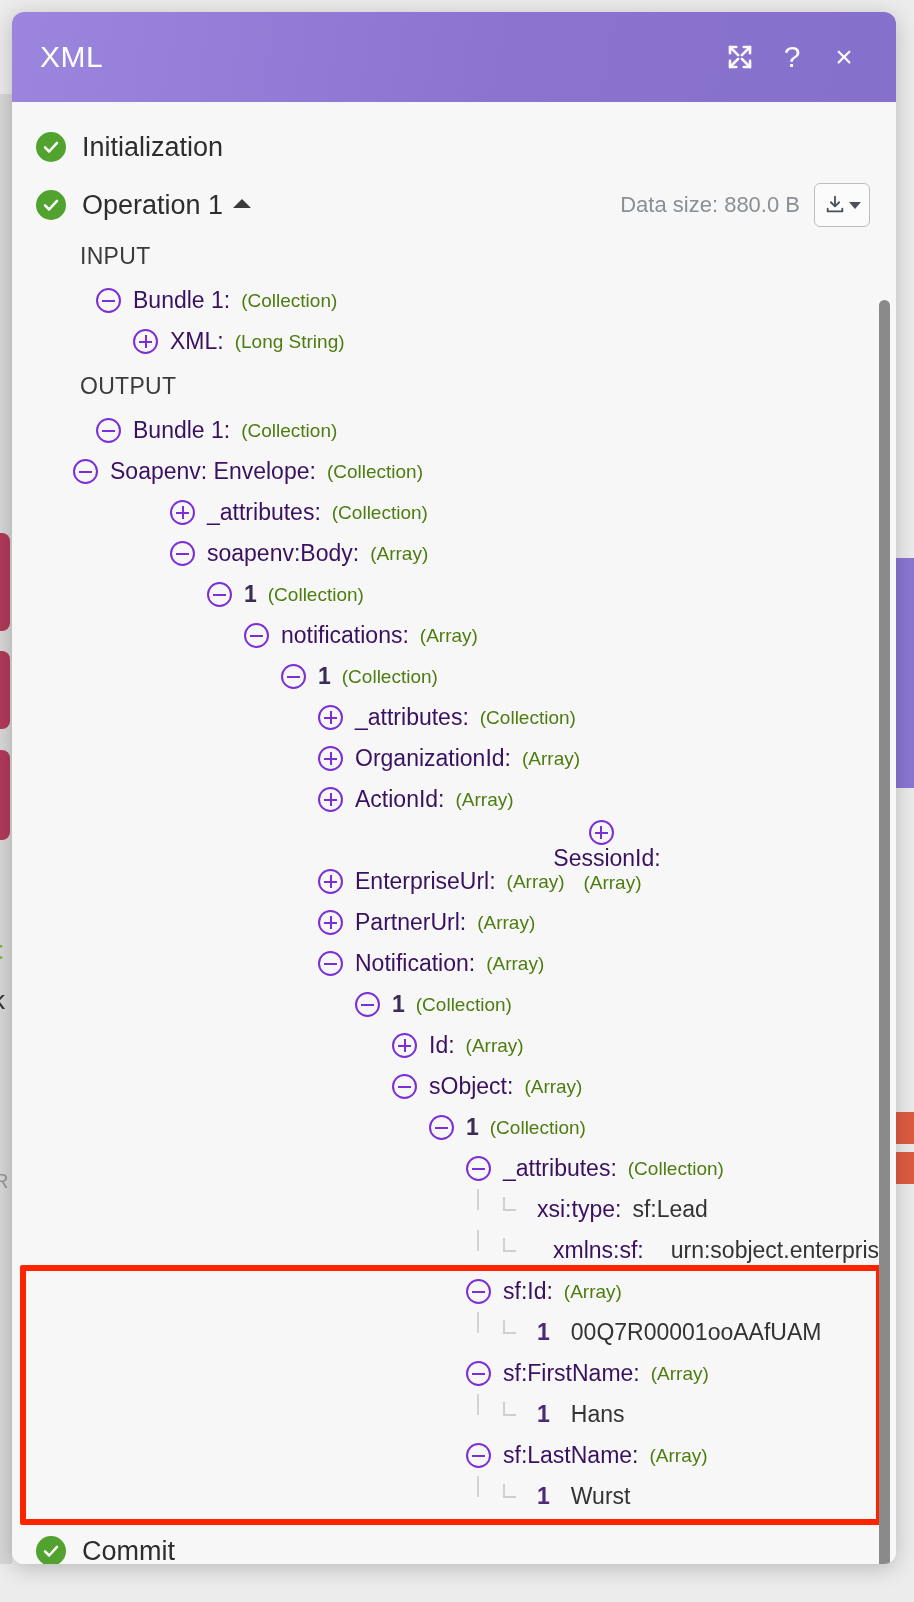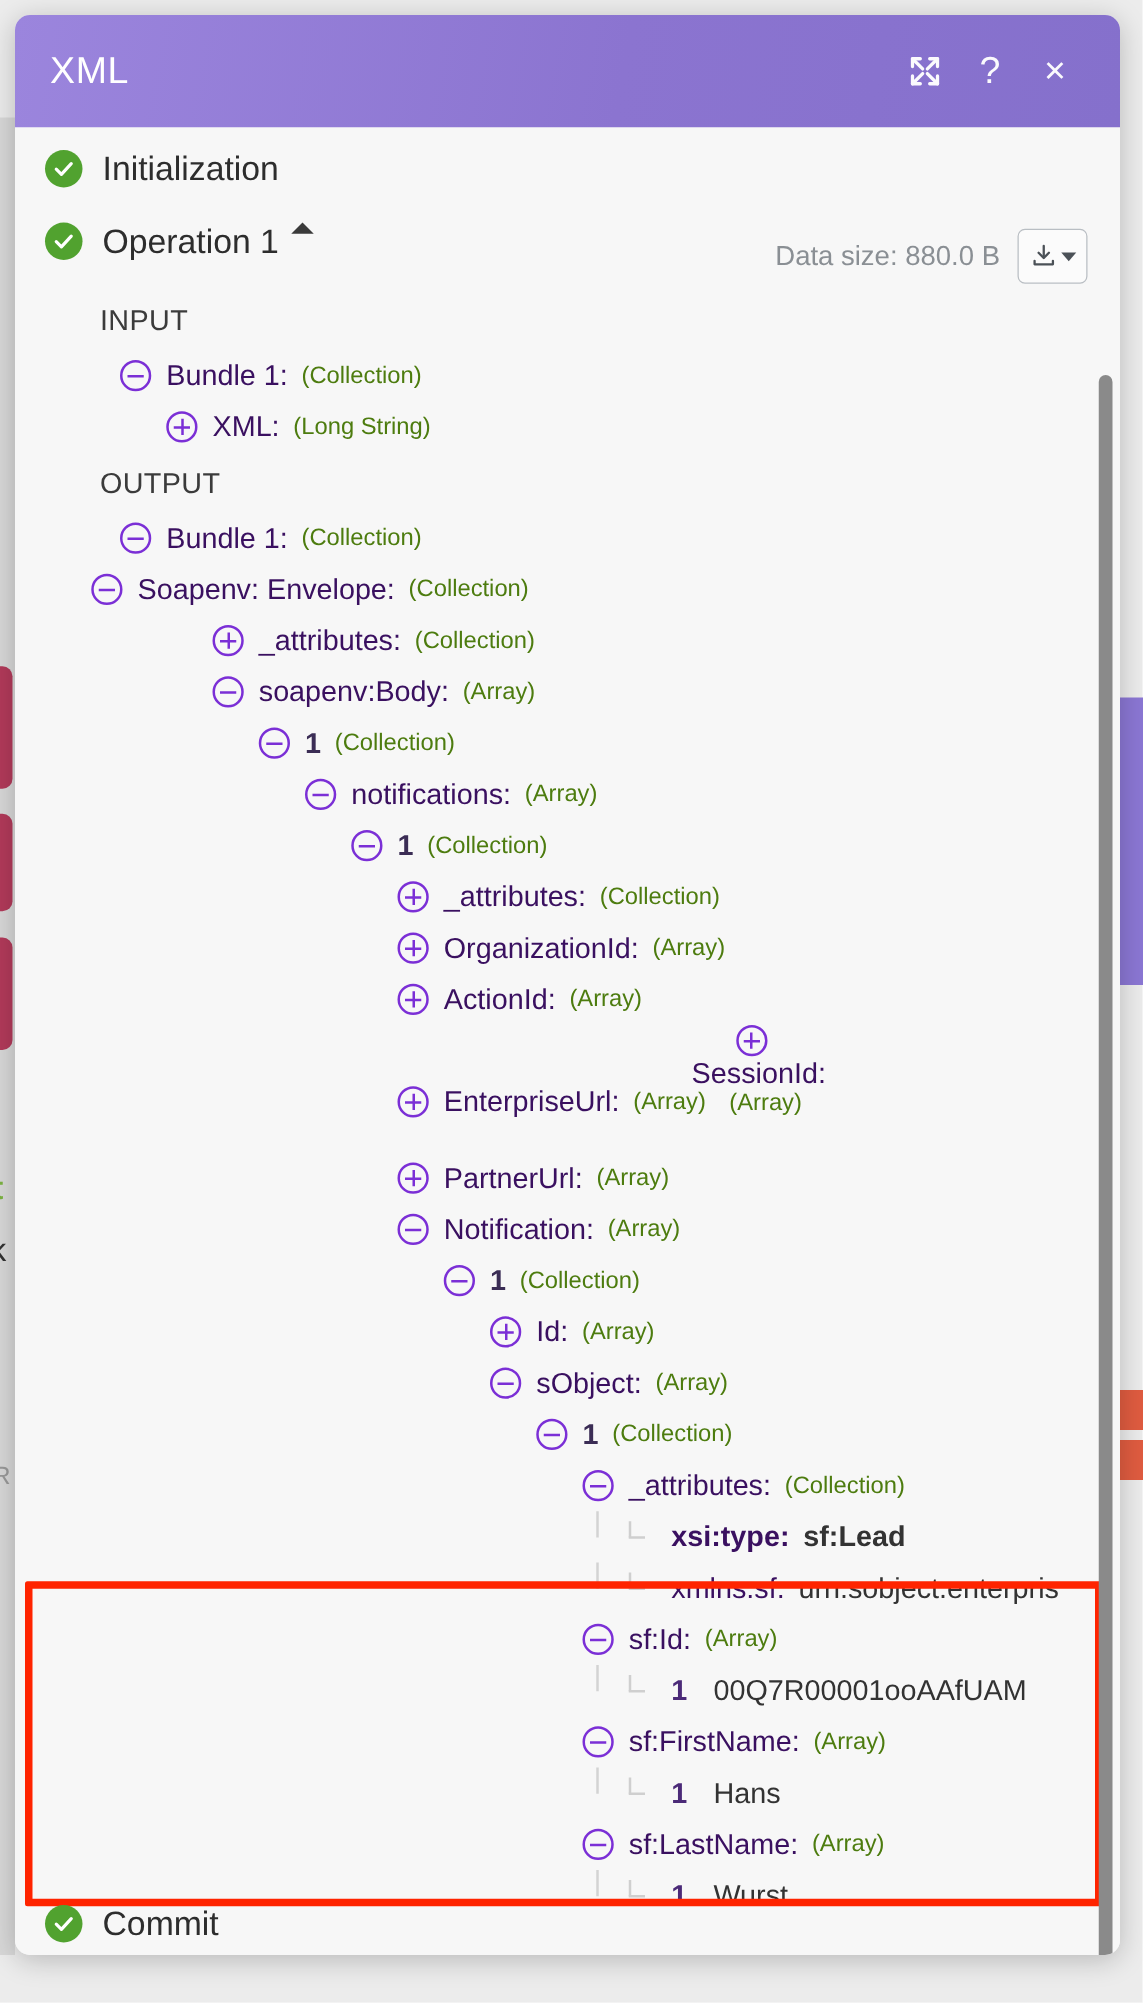--- a/index.html
+++ b/index.html
@@ -74,21 +74,21 @@
 
   
   #modal-body {
     position: relative;
     height: 1462px;
     background: #f7f7f7;
     overflow: hidden;
   }
 
   .section-row {
-    display: flex; 
+    display: flex; align-items: center;
     padding-left: 24px;
     height: 54px;
   }
   .check-icon {
     width: 30px; height: 30px; border-radius: 50%;
     background: #51a22f;
     display: inline-flex; align-items: center; justify-content: center;
     margin-right: 16px;
     flex: none;
   }
@@ -369,21 +369,21 @@
           <div class="node" style="padding-left: 306px; flex-direction: column;">
             <span class="toggle plus"></span>
             <span class="k">SessionId:</span>
             <span class="t">(Array)</span>
           </div>
           <div class="node" style="padding-left: 306px;">
             <span class="toggle plus"></span>
             <span class="k">EnterpriseUrl:</span>
             <span class="t">(Array)</span>
           </div>
-          <div class="node" style="padding-left: 306px; margin-top: 20px;">
+          <div class="node" style="padding-left: 306px;">
             <span class="toggle plus"></span>
             <span class="k">PartnerUrl:</span>
             <span class="t">(Array)</span>
           </div>
           <div class="node" style="padding-left: 306px;">
             <span class="toggle"></span>
             <span class="k">Notification:</span>
             <span class="t">(Array)</span>
           </div>
           <div class="node" style="padding-left: 343px;">
@@ -404,27 +404,27 @@
           <div class="node" style="padding-left: 417px;">
             <span class="toggle"></span>
             <span class="k idx">1</span>
             <span class="t">(Collection)</span>
           </div>
           <div class="node" style="padding-left: 454px;">
             <span class="toggle"></span>
             <span class="k">_attributes:</span>
             <span class="t">(Collection)</span>
           </div>
-          <div class="node" style="padding-left: 491px; font-weight: bold;">
+          <div class="node" style="padding-left: 491px;">
             <span class="leaf-stub"></span>
             <span class="k">xsi:type:</span>
             <span class="v">sf:Lead</span>
             <span class="vline" style="left: 465px; top: 0px; height: 21px;"></span>
           </div>
-          <div class="node" style="padding-left: 491px;">
+          <div class="node" style="padding-left: 491px; gap: 16px;">
             <span class="leaf-stub"></span>
             <span class="k">xmlns:sf:</span>
             <span class="v">urn:sobject.enterpris</span>
             <span class="vline" style="left: 465px; top: 0px; height: 21px;"></span>
           </div>
           <div class="node" style="padding-left: 454px;">
             <span class="toggle"></span>
             <span class="k">sf:Id:</span>
             <span class="t">(Array)</span>
           </div>

